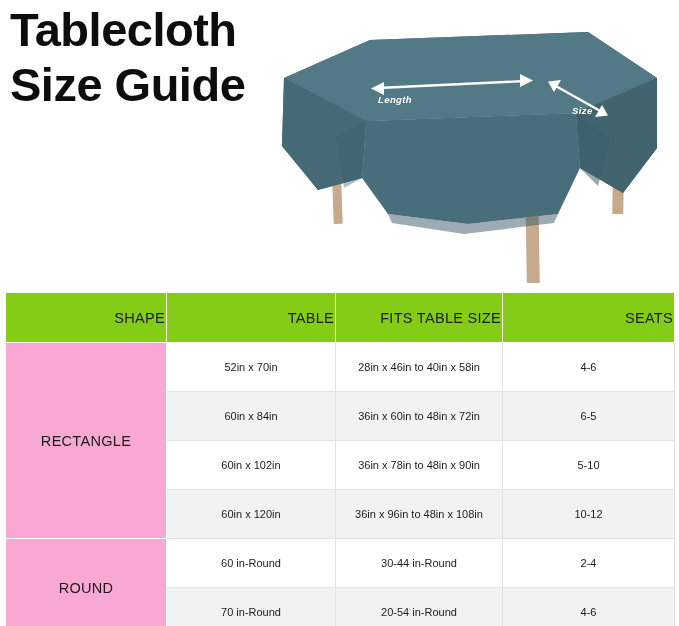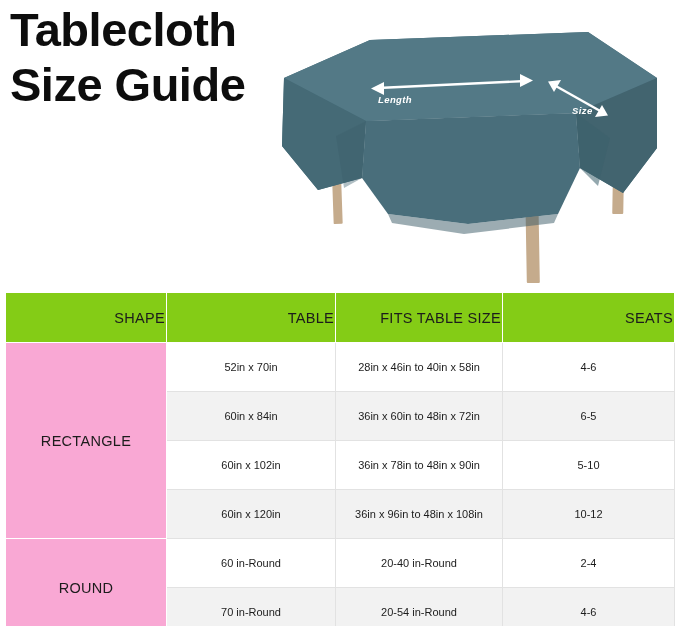--- a/index.html
+++ b/index.html
@@ -221,21 +221,21 @@
       </tr>
       <tr class="alt">
         <td>60in x 120in</td>
         <td>36in x 96in to 48in x 108in</td>
         <td>10-12</td>
       </tr>
 
       <tr>
         <td class="shape-cell" rowspan="2">ROUND</td>
         <td>60 in-Round</td>
-        <td>20-40 in-Round</td>
+        <td>30-44 in-Round</td>
         <td>2-4</td>
       </tr>
       <tr class="alt">
         <td>70 in-Round</td>
         <td>20-54 in-Round</td>
         <td>4-6</td>
       </tr>
     </tbody>
   </table>
 

